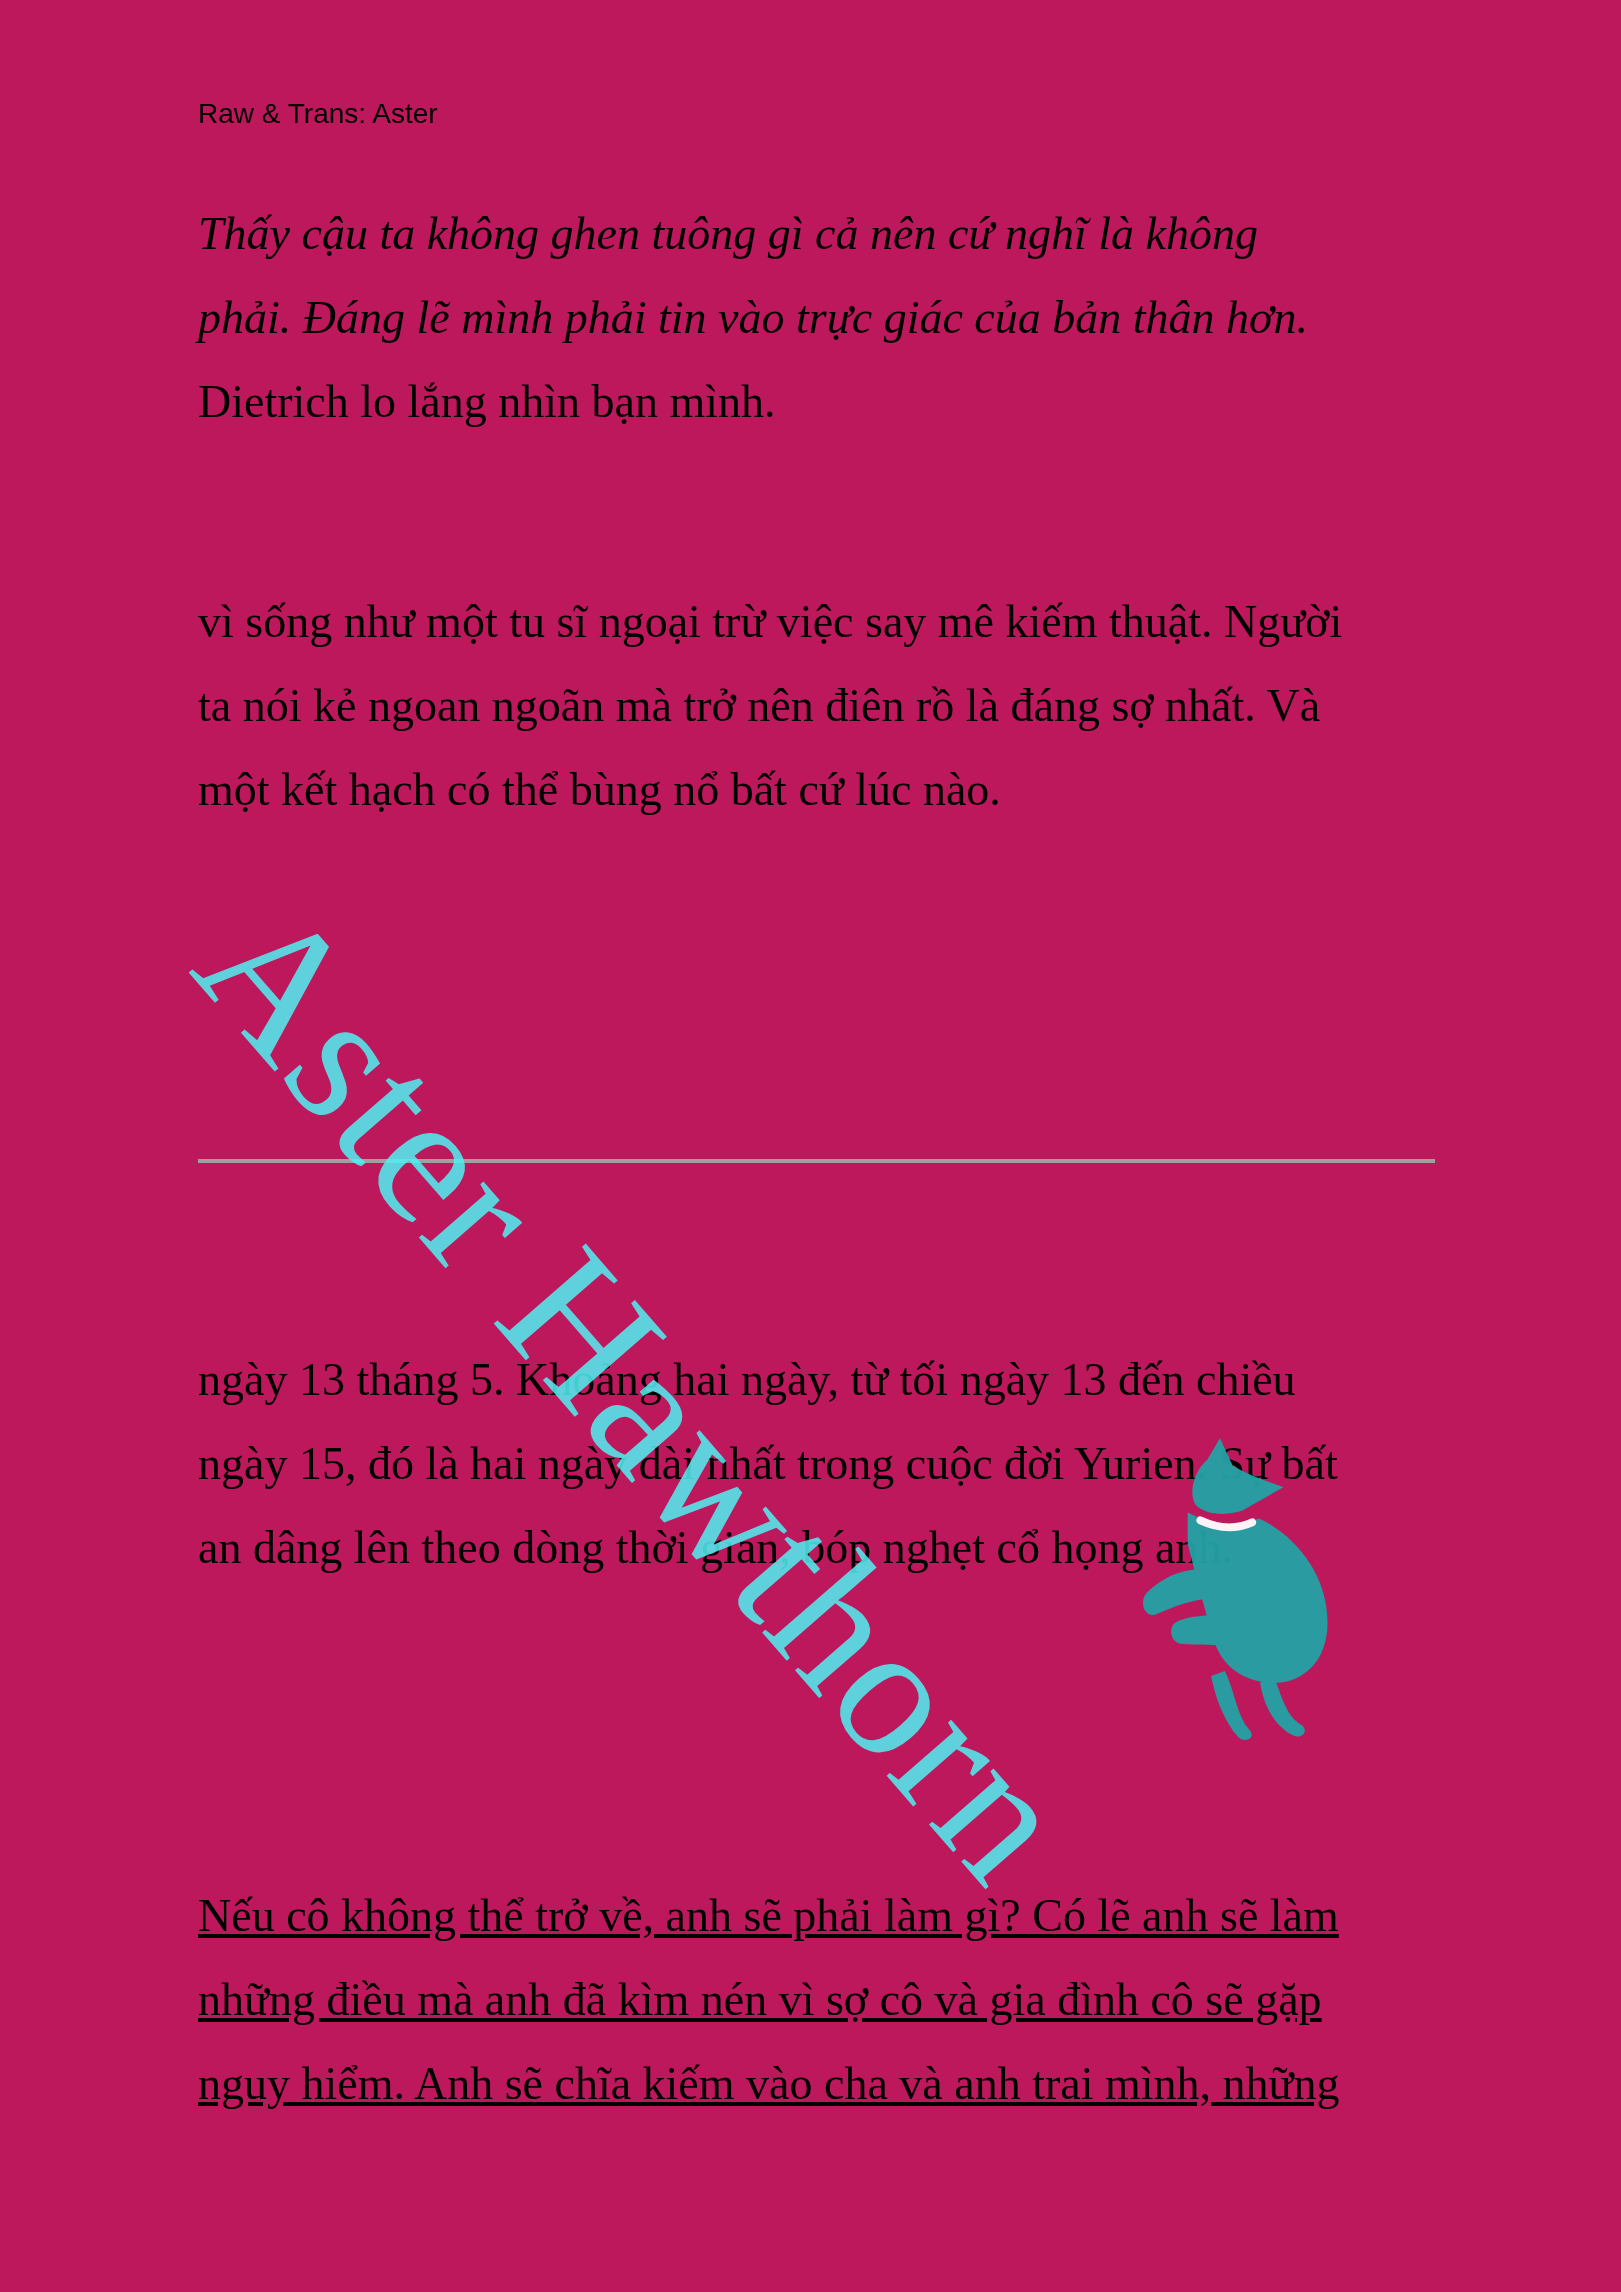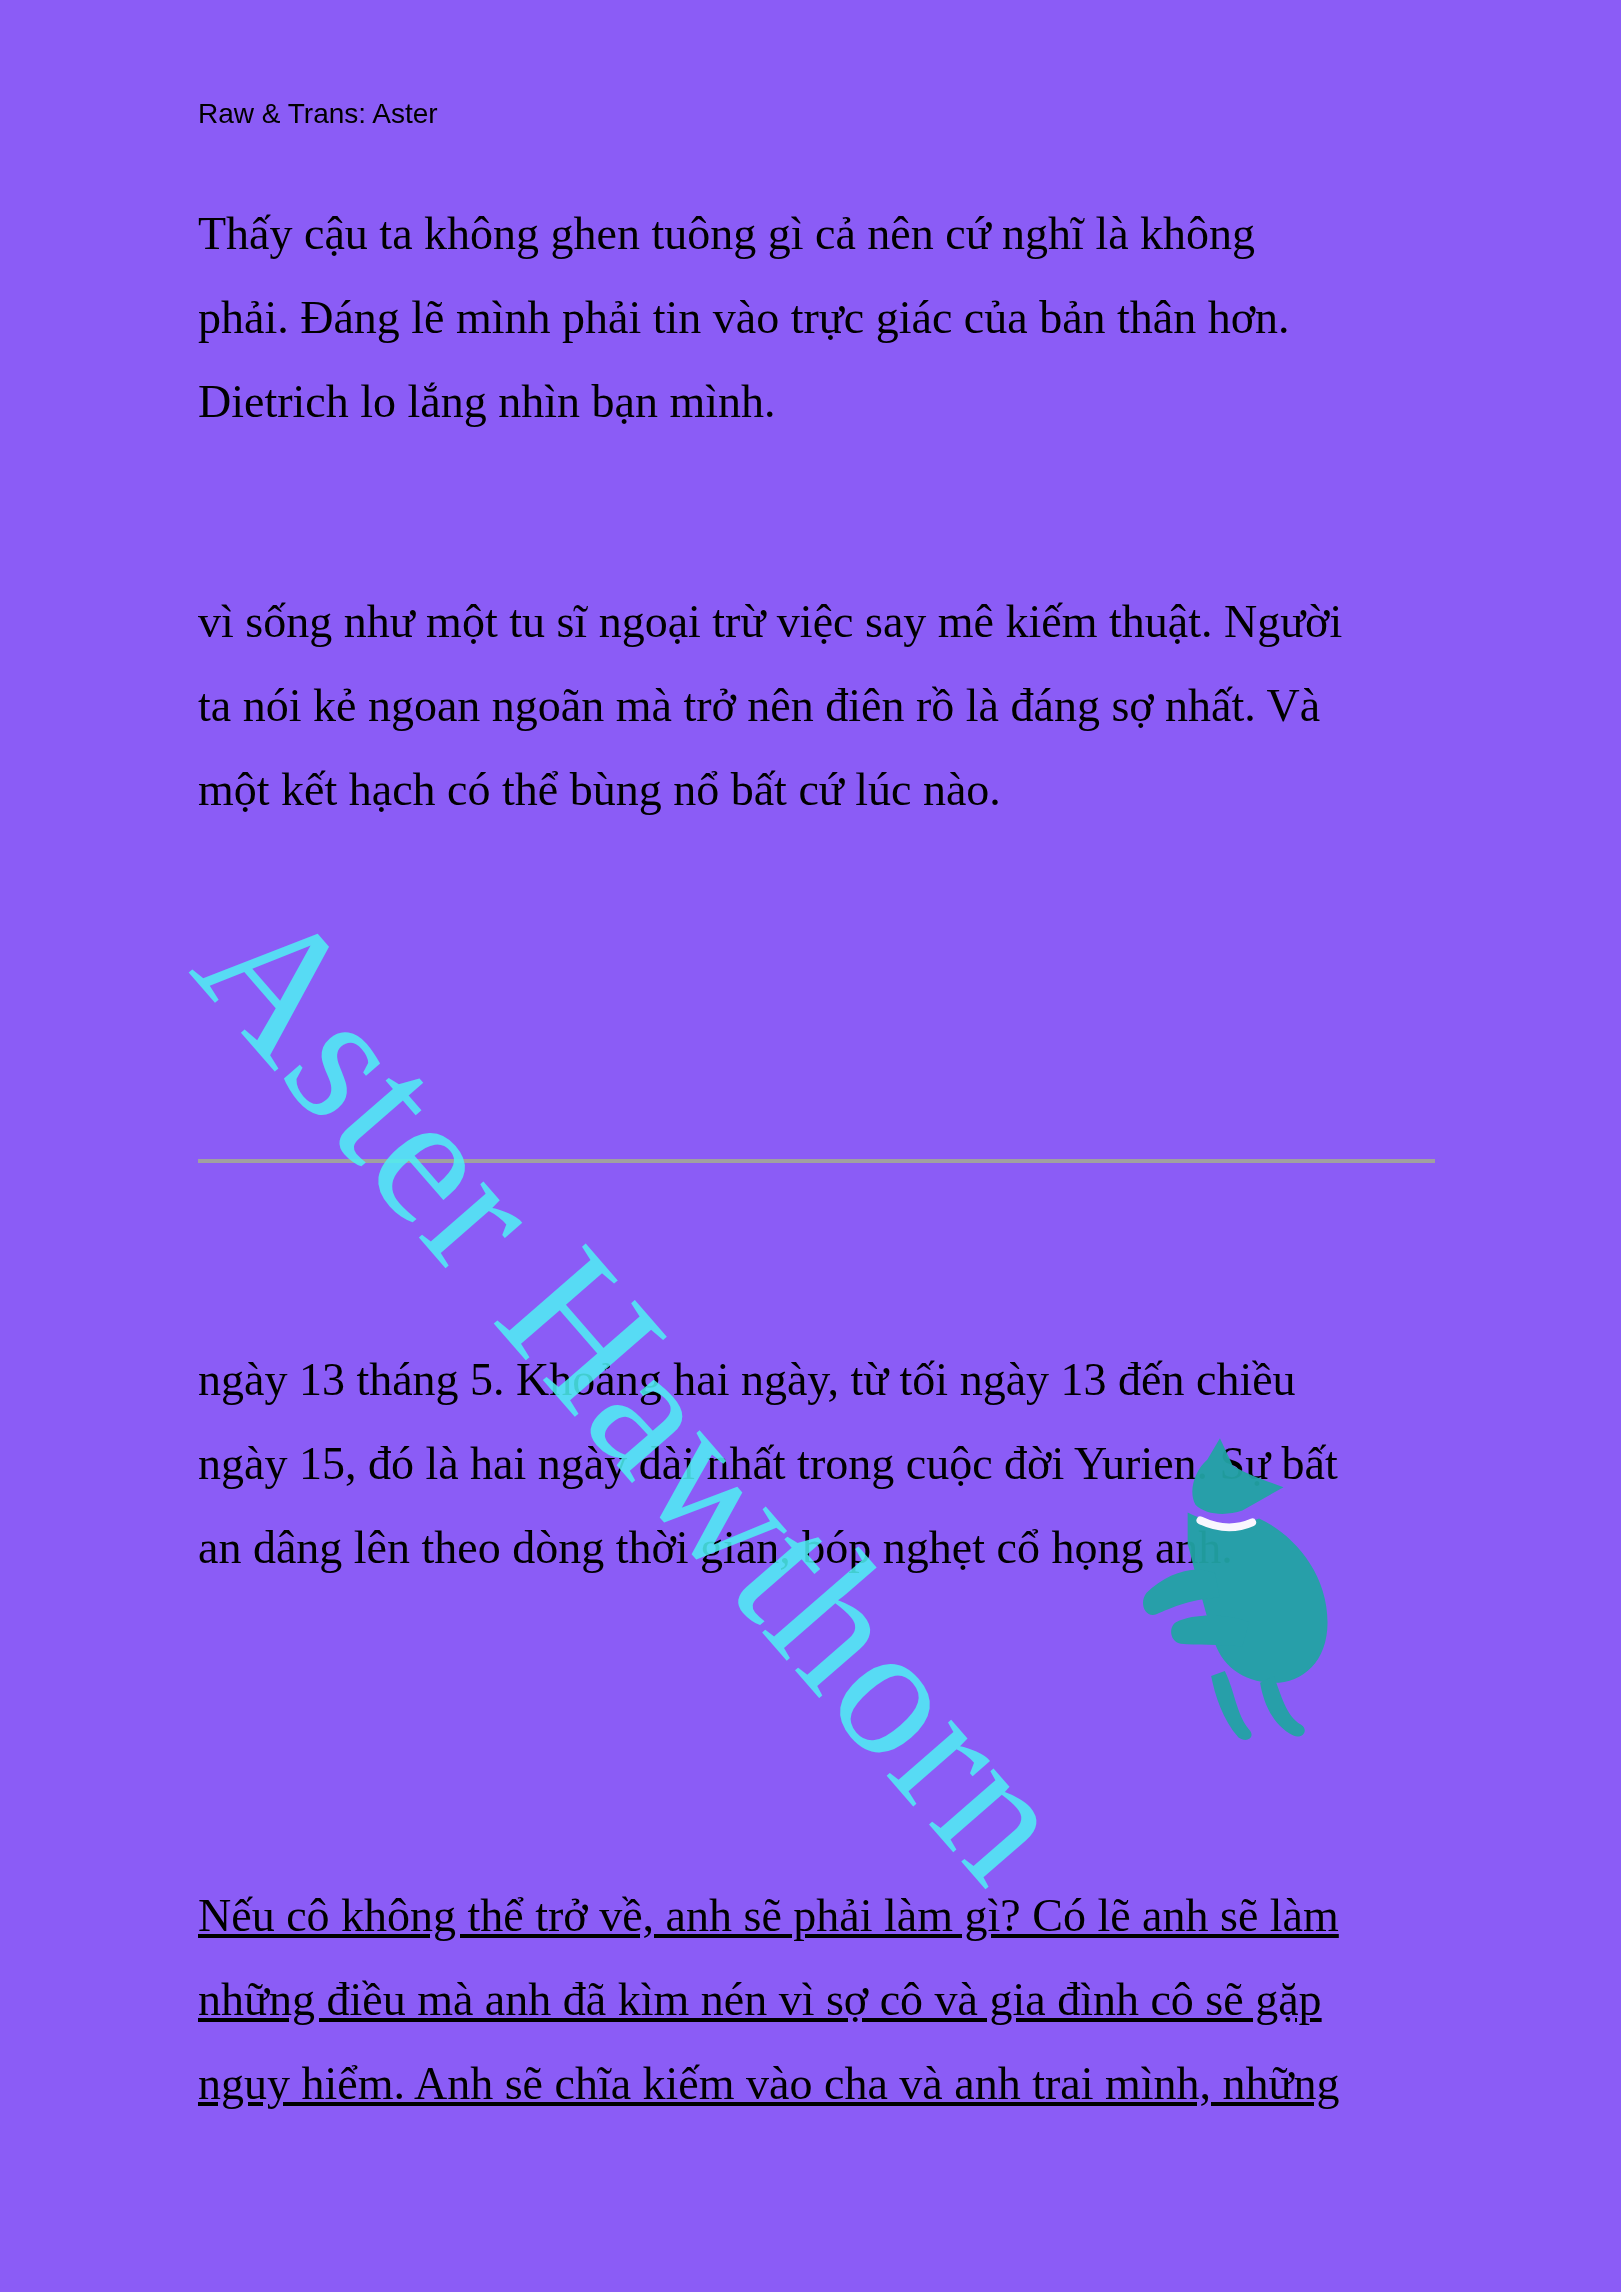--- a/index.html
+++ b/index.html
@@ -1,28 +1,28 @@
 <!DOCTYPE html>
 <html><head>
 <meta charset="utf-8">
 <style>
   html, body { margin: 0; padding: 0; background: #ffffff; }
   body { width: 1621px; height: 2293px; position: relative; overflow: hidden; }
-  .page { position: absolute; left: 0; top: 0; width: 1621px; height: 2293px; background: #8b5cf6; }
+  .page { position: absolute; left: 0; top: 0; width: 1621px; height: 2293px; background: #be185d; }
   .header {
     position: absolute; left: 198px; top: 98px;
     font-family: "Liberation Sans", sans-serif; font-size: 28px; color: #000;
   }
   .para {
     position: absolute; left: 198px; width: 1264px;
     font-family: "Liberation Serif", serif; font-size: 46px; line-height: 84px;
     color: #000; margin: 0;
   }
   .para .line { display: block; white-space: nowrap; }
-  .para .italic { }
+  .para .italic { font-style: italic; }
   .rule {
     position: absolute; left: 198px; top: 1159px; width: 1237px; height: 3.9px;
     background: #a0a0a0;
   }
   .watermark {
     position: absolute; left: 235px; top: 823px;
     font-family: "Liberation Serif", serif; font-size: 186px; color: #4ef2f4;
     opacity: 0.85; transform-origin: left center; transform: rotate(49deg);
     white-space: nowrap; pointer-events: none; letter-spacing: 2px;
     font-weight: normal;

